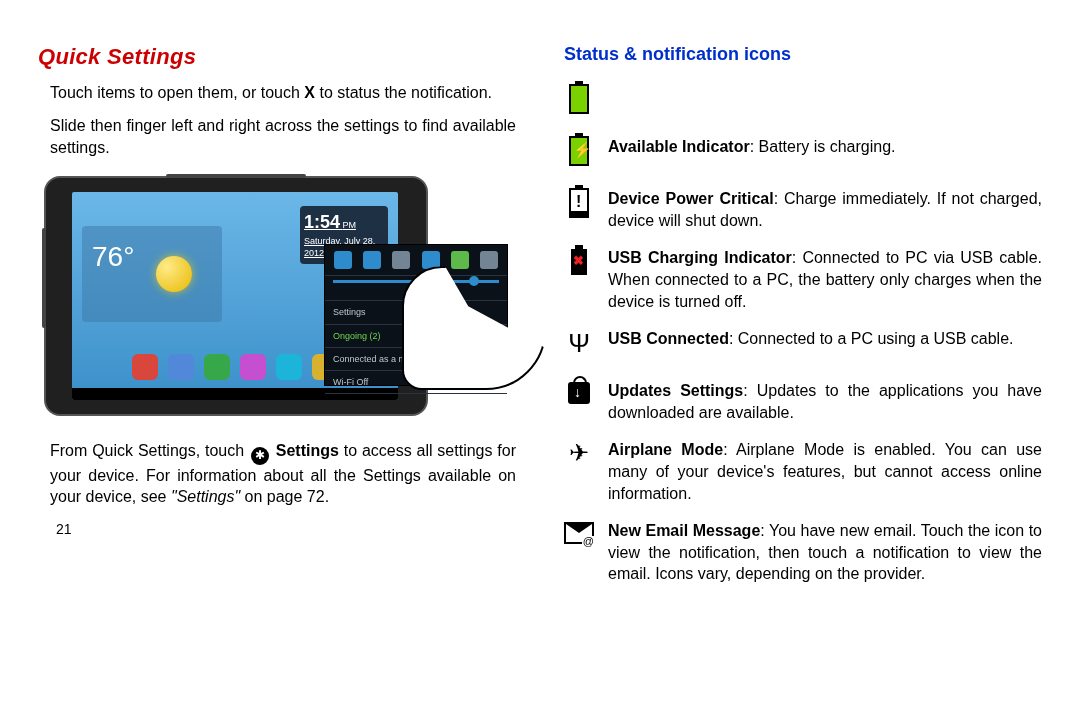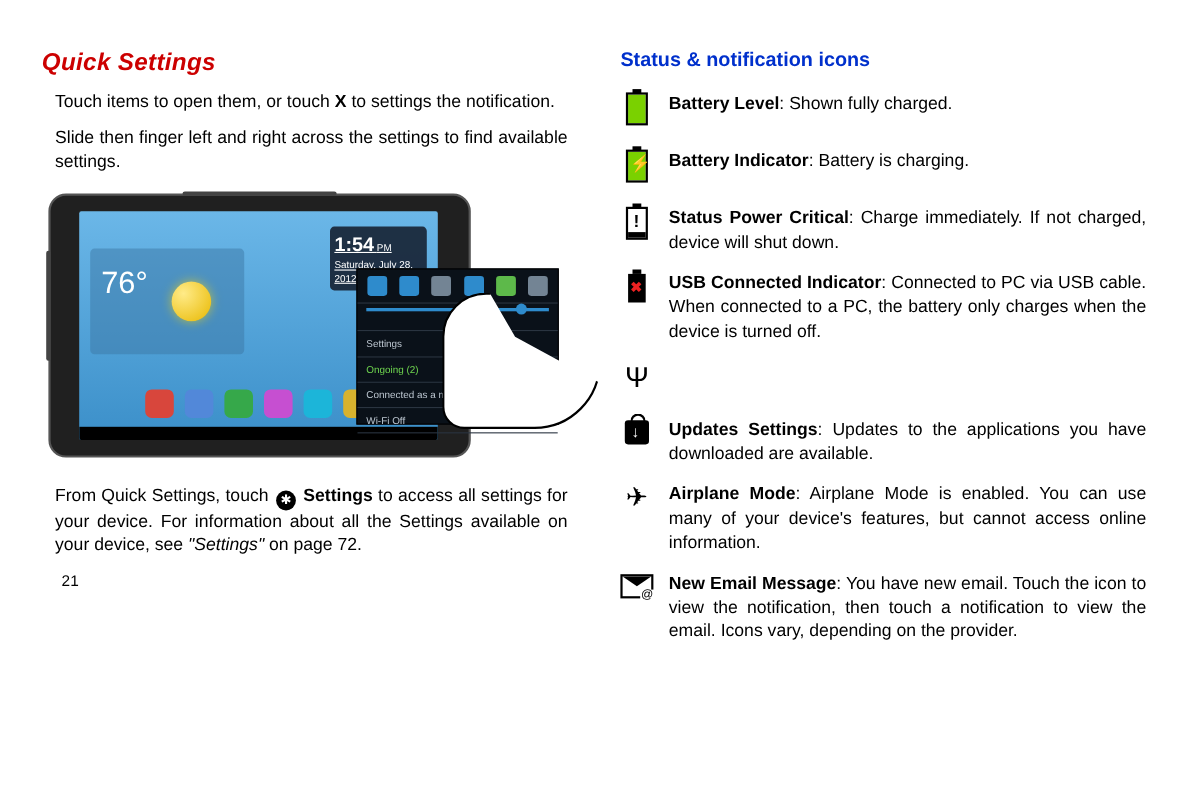--- a/index.html
+++ b/index.html
@@ -310,21 +310,21 @@
 </head>
 <body>
 
 <div class="page">
 
   <div class="col">
     <div class="h-quick">Quick Settings</div>
 
 
     <p class="para indent">
-      <span>Touch items to open them, or touch </span><span class="bold">X</span><span> to settings the notification.</span>
+      <span>Touch items to open them, or touch </span><span class="bold">X</span><span> to status the notification.</span>
     </p>
 
     <p class="para indent">Slide then finger left and right across the settings to find available settings.</p>
 
     <div class="figure">
       <div class="tablet">
         <div class="screen">
           <div class="temp-widget">
             <div class="sun"></div>
           </div>
@@ -373,51 +373,51 @@
 
   <div class="col">
     <div class="h-status">Status &amp; notification icons</div>
 
     <div class="icon-list">
 
       <div class="icon-row">
         <div class="icon-box">
             <div class="batt-full"></div>
           </div>
-        <div class="desc"><b>Battery Level</b><span>: Shown fully charged.</span></div>
       </div>
 
       <div class="icon-row">
         <div class="icon-box">
             <div class="batt-charge"></div>
           </div>
-        <div class="desc"><b>Battery Indicator</b><span>: Battery is charging.</span></div>
+        <div class="desc"><b>Available Indicator</b><span>: Battery is charging.</span></div>
       </div>
 
       <div class="icon-row">
         <div class="icon-box">
             <div class="batt-crit">
               <div class="low"></div>
               <div class="bang">!</div>
             </div>
           </div>
-        <div class="desc"><b>Status Power Critical</b><span>: Charge immediately. If not charged, device will shut down.</span></div>
+        <div class="desc"><b>Device Power Critical</b><span>: Charge immediately. If not charged, device will shut down.</span></div>
       </div>
 
       <div class="icon-row">
         <div class="icon-box">
             <div class="batt-usb"></div>
           </div>
-        <div class="desc"><b>USB Connected Indicator</b><span>: Connected to PC via USB cable. When connected to a PC, the battery only charges when the device is turned off.</span></div>
+        <div class="desc"><b>USB Charging Indicator</b><span>: Connected to PC via USB cable. When connected to a PC, the battery only charges when the device is turned off.</span></div>
       </div>
 
       <div class="icon-row">
         <div class="icon-box">
             <span class="usb-icon">Ψ</span>
           </div>
+        <div class="desc"><b>USB Connected</b><span>: Connected to a PC using a USB cable.</span></div>
       </div>
 
       <div class="icon-row">
         <div class="icon-box">
             <div class="bag-icon"></div>
           </div>
         <div class="desc"><b>Updates Settings</b><span>: Updates to the applications you have downloaded are available.</span></div>
       </div>
 
       <div class="icon-row">

